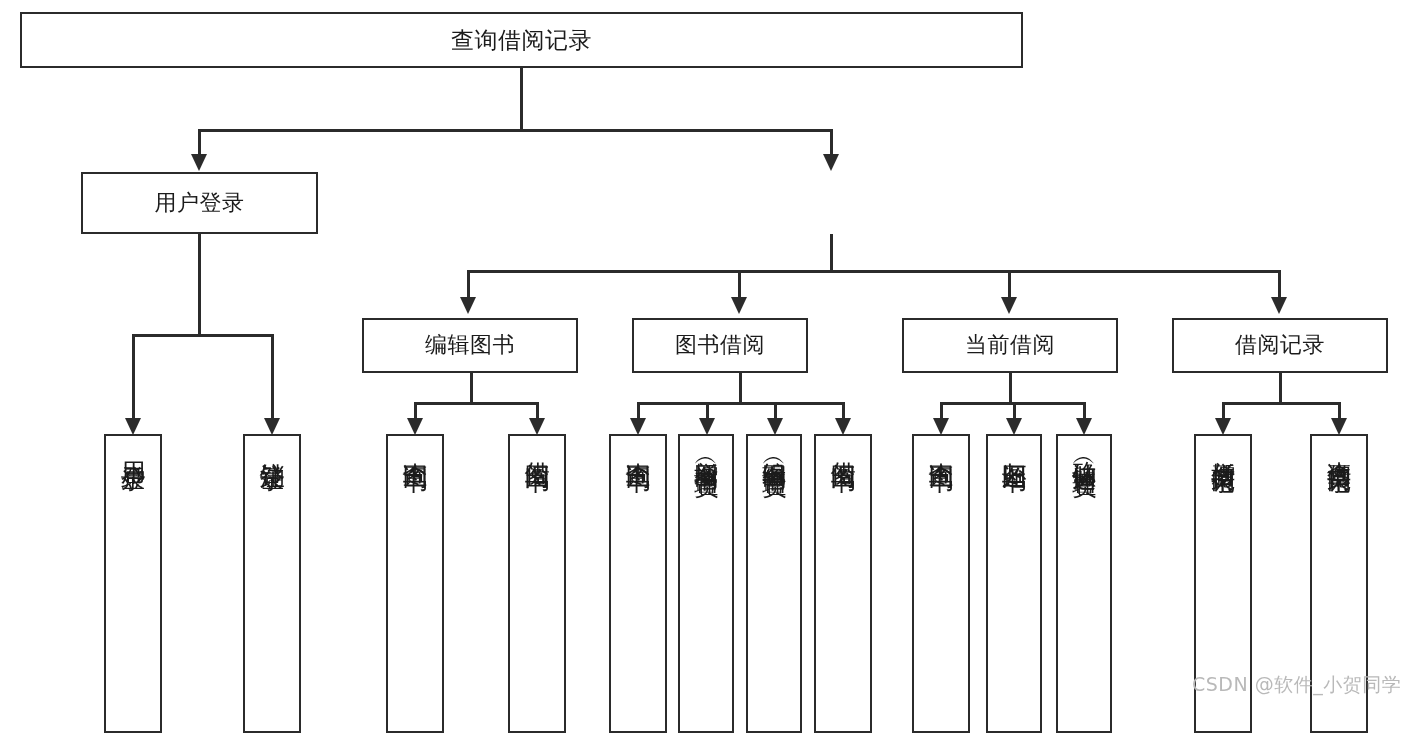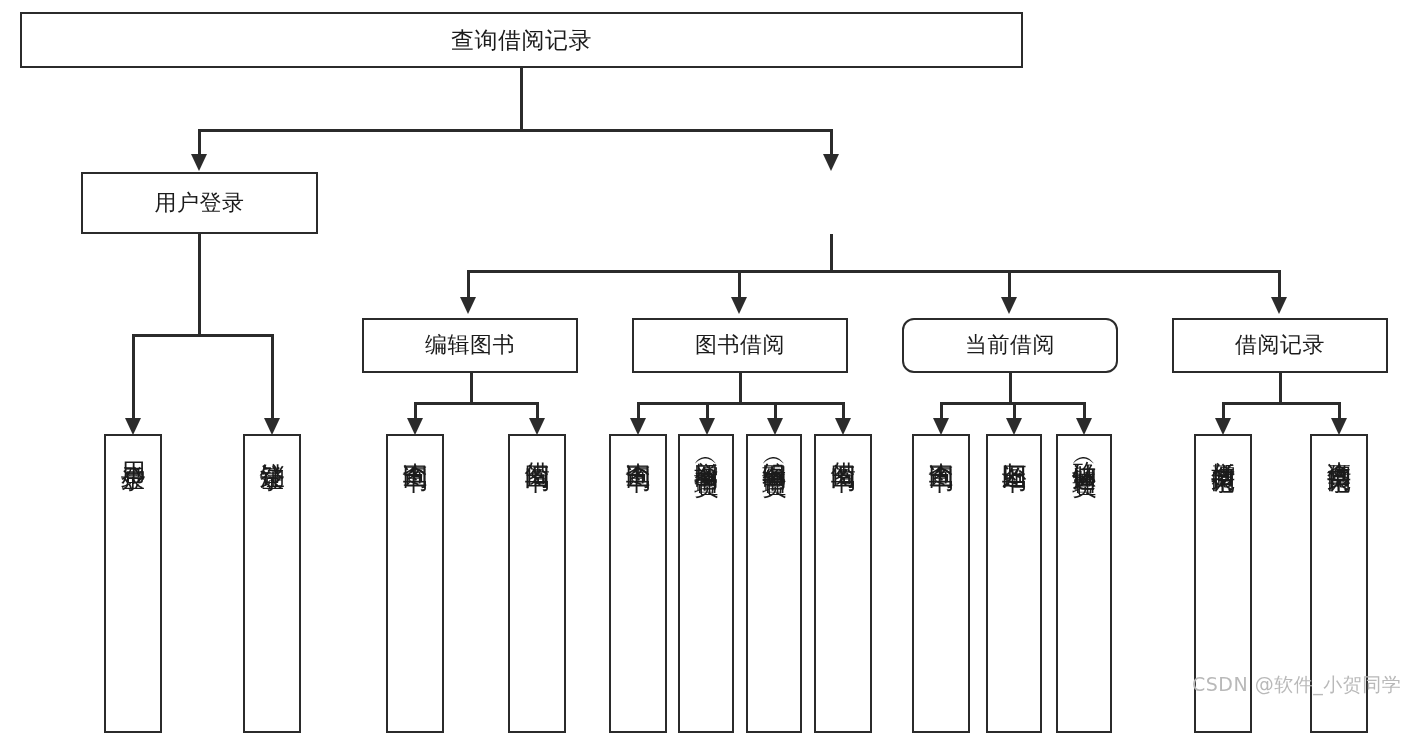--- a/index.html
+++ b/index.html
@@ -116,24 +116,24 @@
   <div class="vline" style="left:738px; top:270px; height:29px;"></div>
   <div class="arrow" style="left:731px; top:297px;"></div>
   <div class="vline" style="left:1008px; top:270px; height:29px;"></div>
   <div class="arrow" style="left:1001px; top:297px;"></div>
   <div class="vline" style="left:1278px; top:270px; height:29px;"></div>
   <div class="arrow" style="left:1271px; top:297px;"></div>
 
   <div class="node h" style="left:362px; top:318px; width:216px; height:55px;">
     <span class="label">编辑图书</span>
   </div>
-  <div class="node h" style="left:632px; top:318px; width:216px; height:55px;">
+  <div class="node h" style="left:632px; top:318px; width:176px; height:55px;">
     <span class="label">图书借阅</span>
   </div>
-  <div class="node h" style="left:902px; top:318px; width:216px; height:55px;border-radius:12px;">
+  <div class="node h" style="left:902px; top:318px; width:216px; height:55px;">
     <span class="label">当前借阅</span>
   </div>
   <div class="node h" style="left:1172px; top:318px; width:216px; height:55px;justify-content:center;">
     <span class="label">借阅记录</span>
   </div>
 
   <div class="vline" style="left:470px; top:373px; height:31px;"></div>
   <div class="hline" style="left:414px; top:402px; width:124px;"></div>
   <div class="vline" style="left:414px; top:402px; height:18px;"></div>
   <div class="arrow" style="left:407px; top:418px;"></div>

